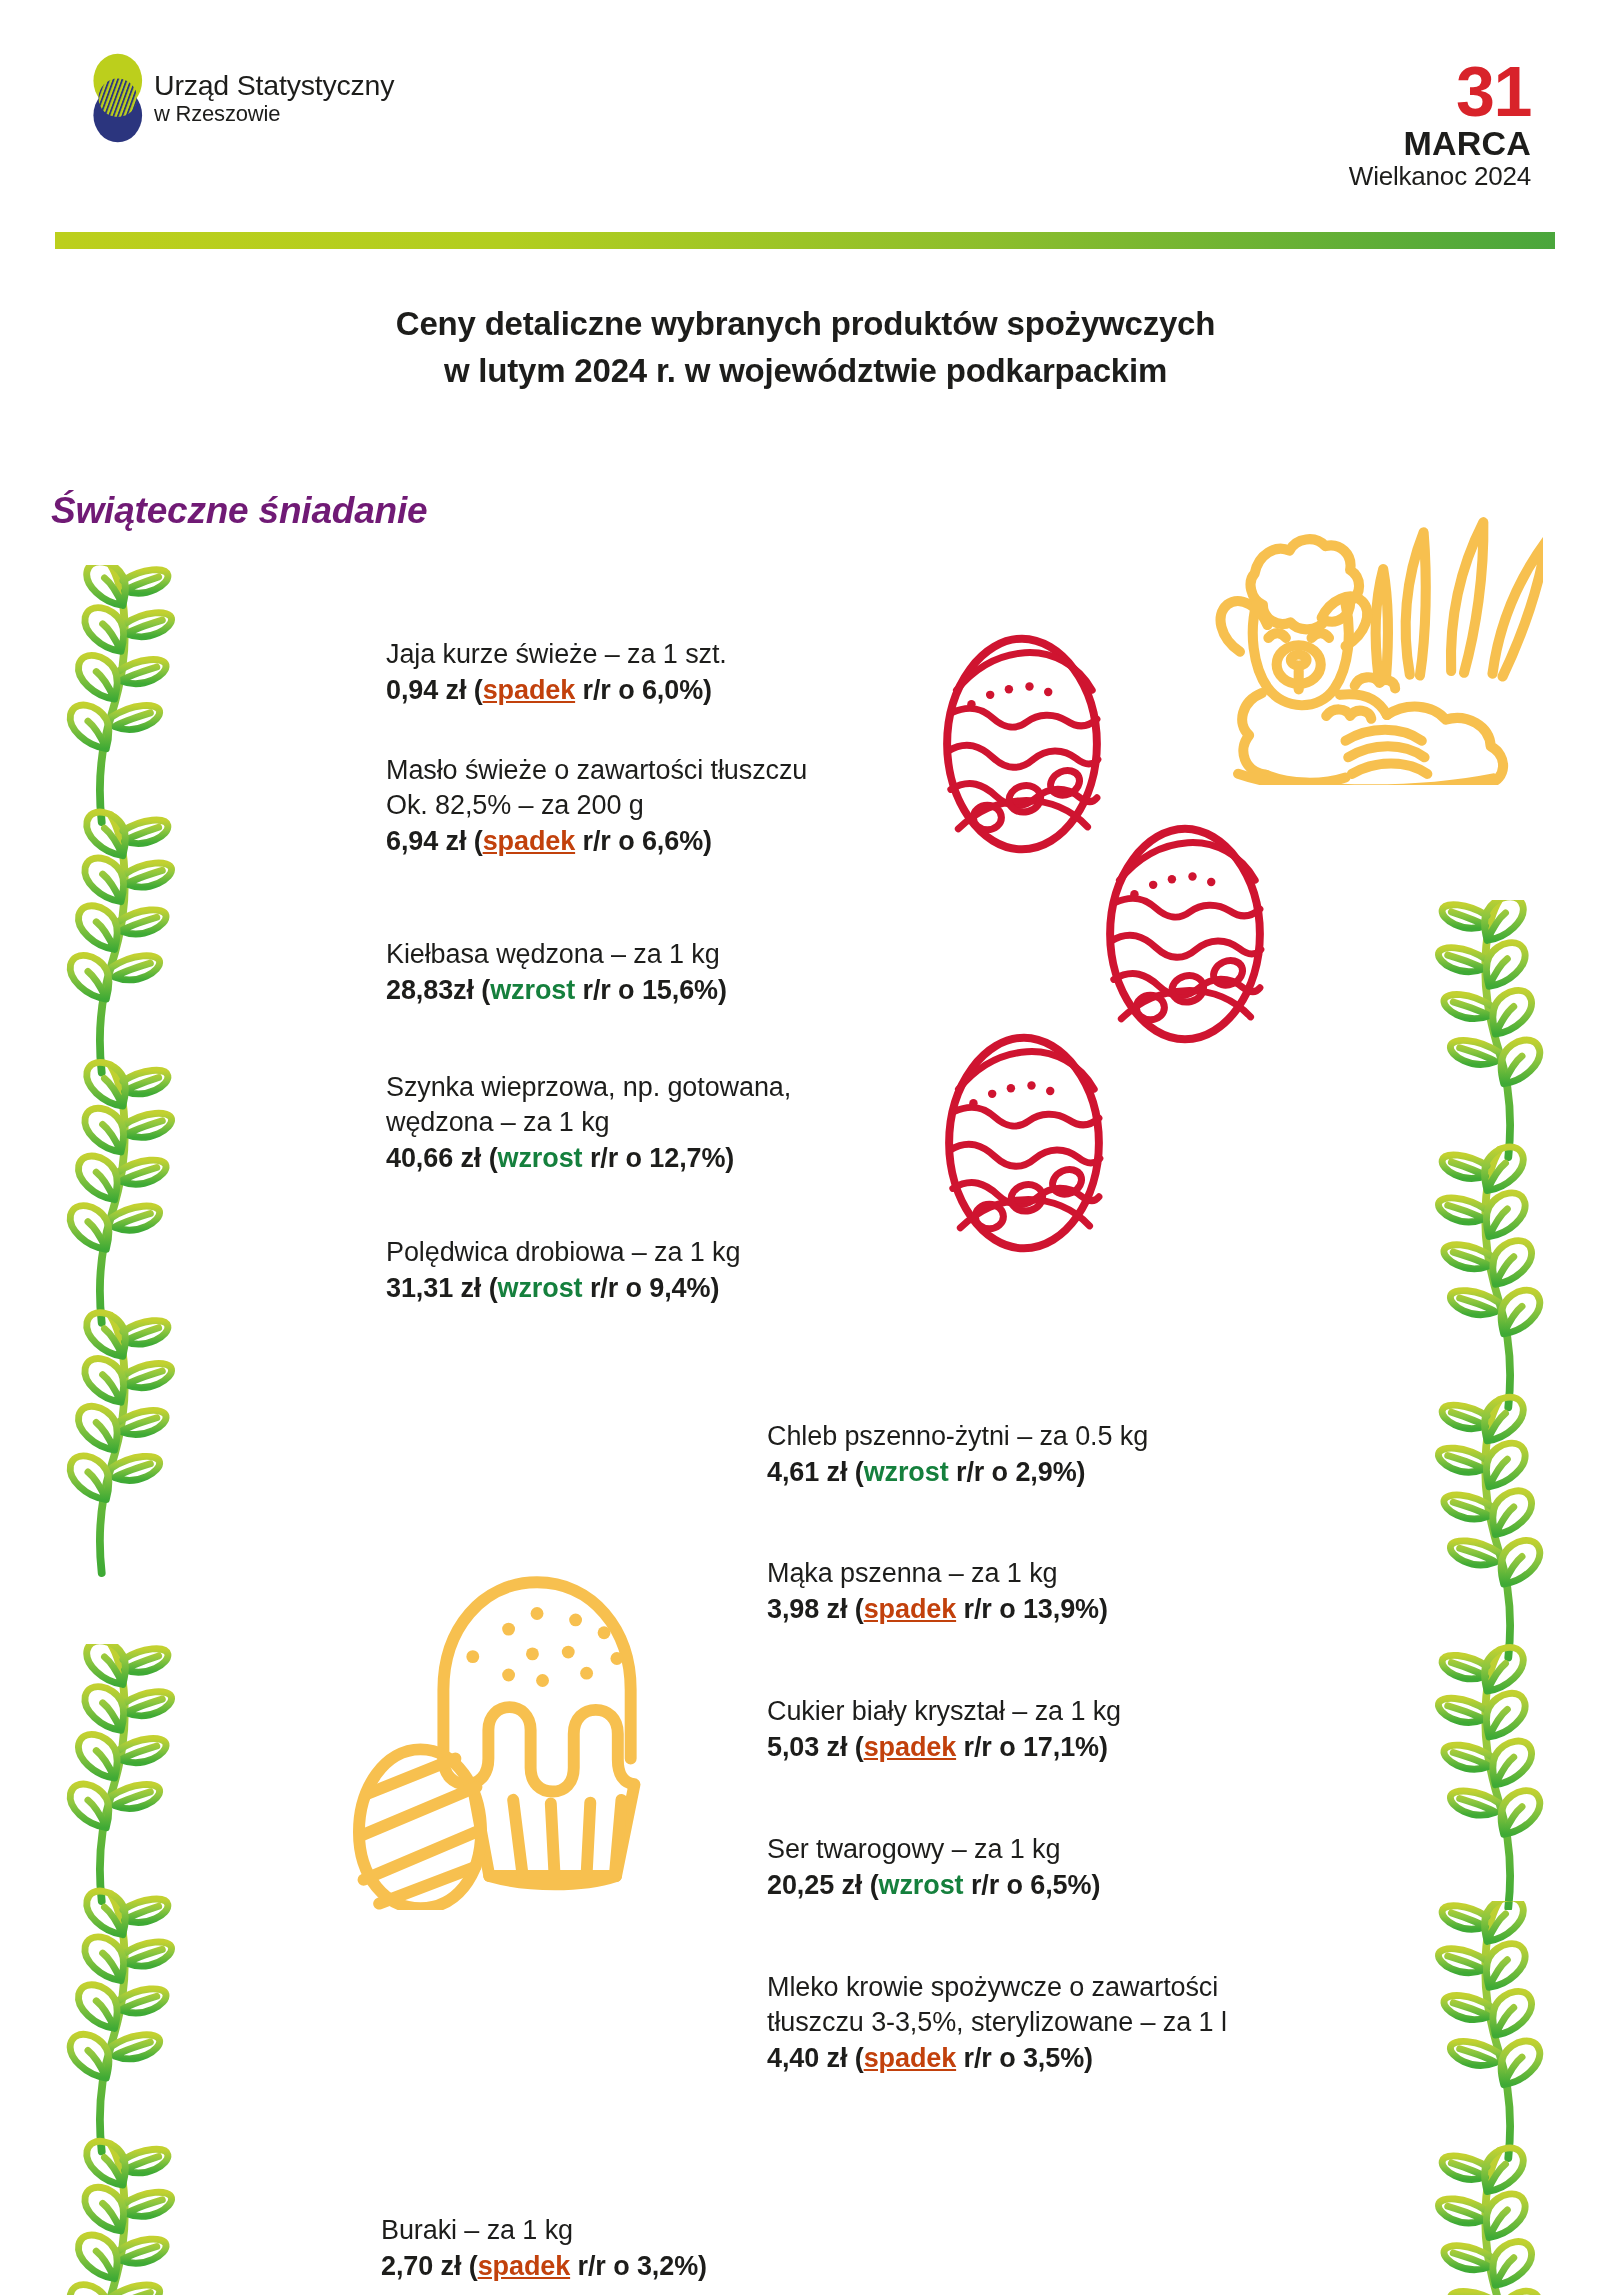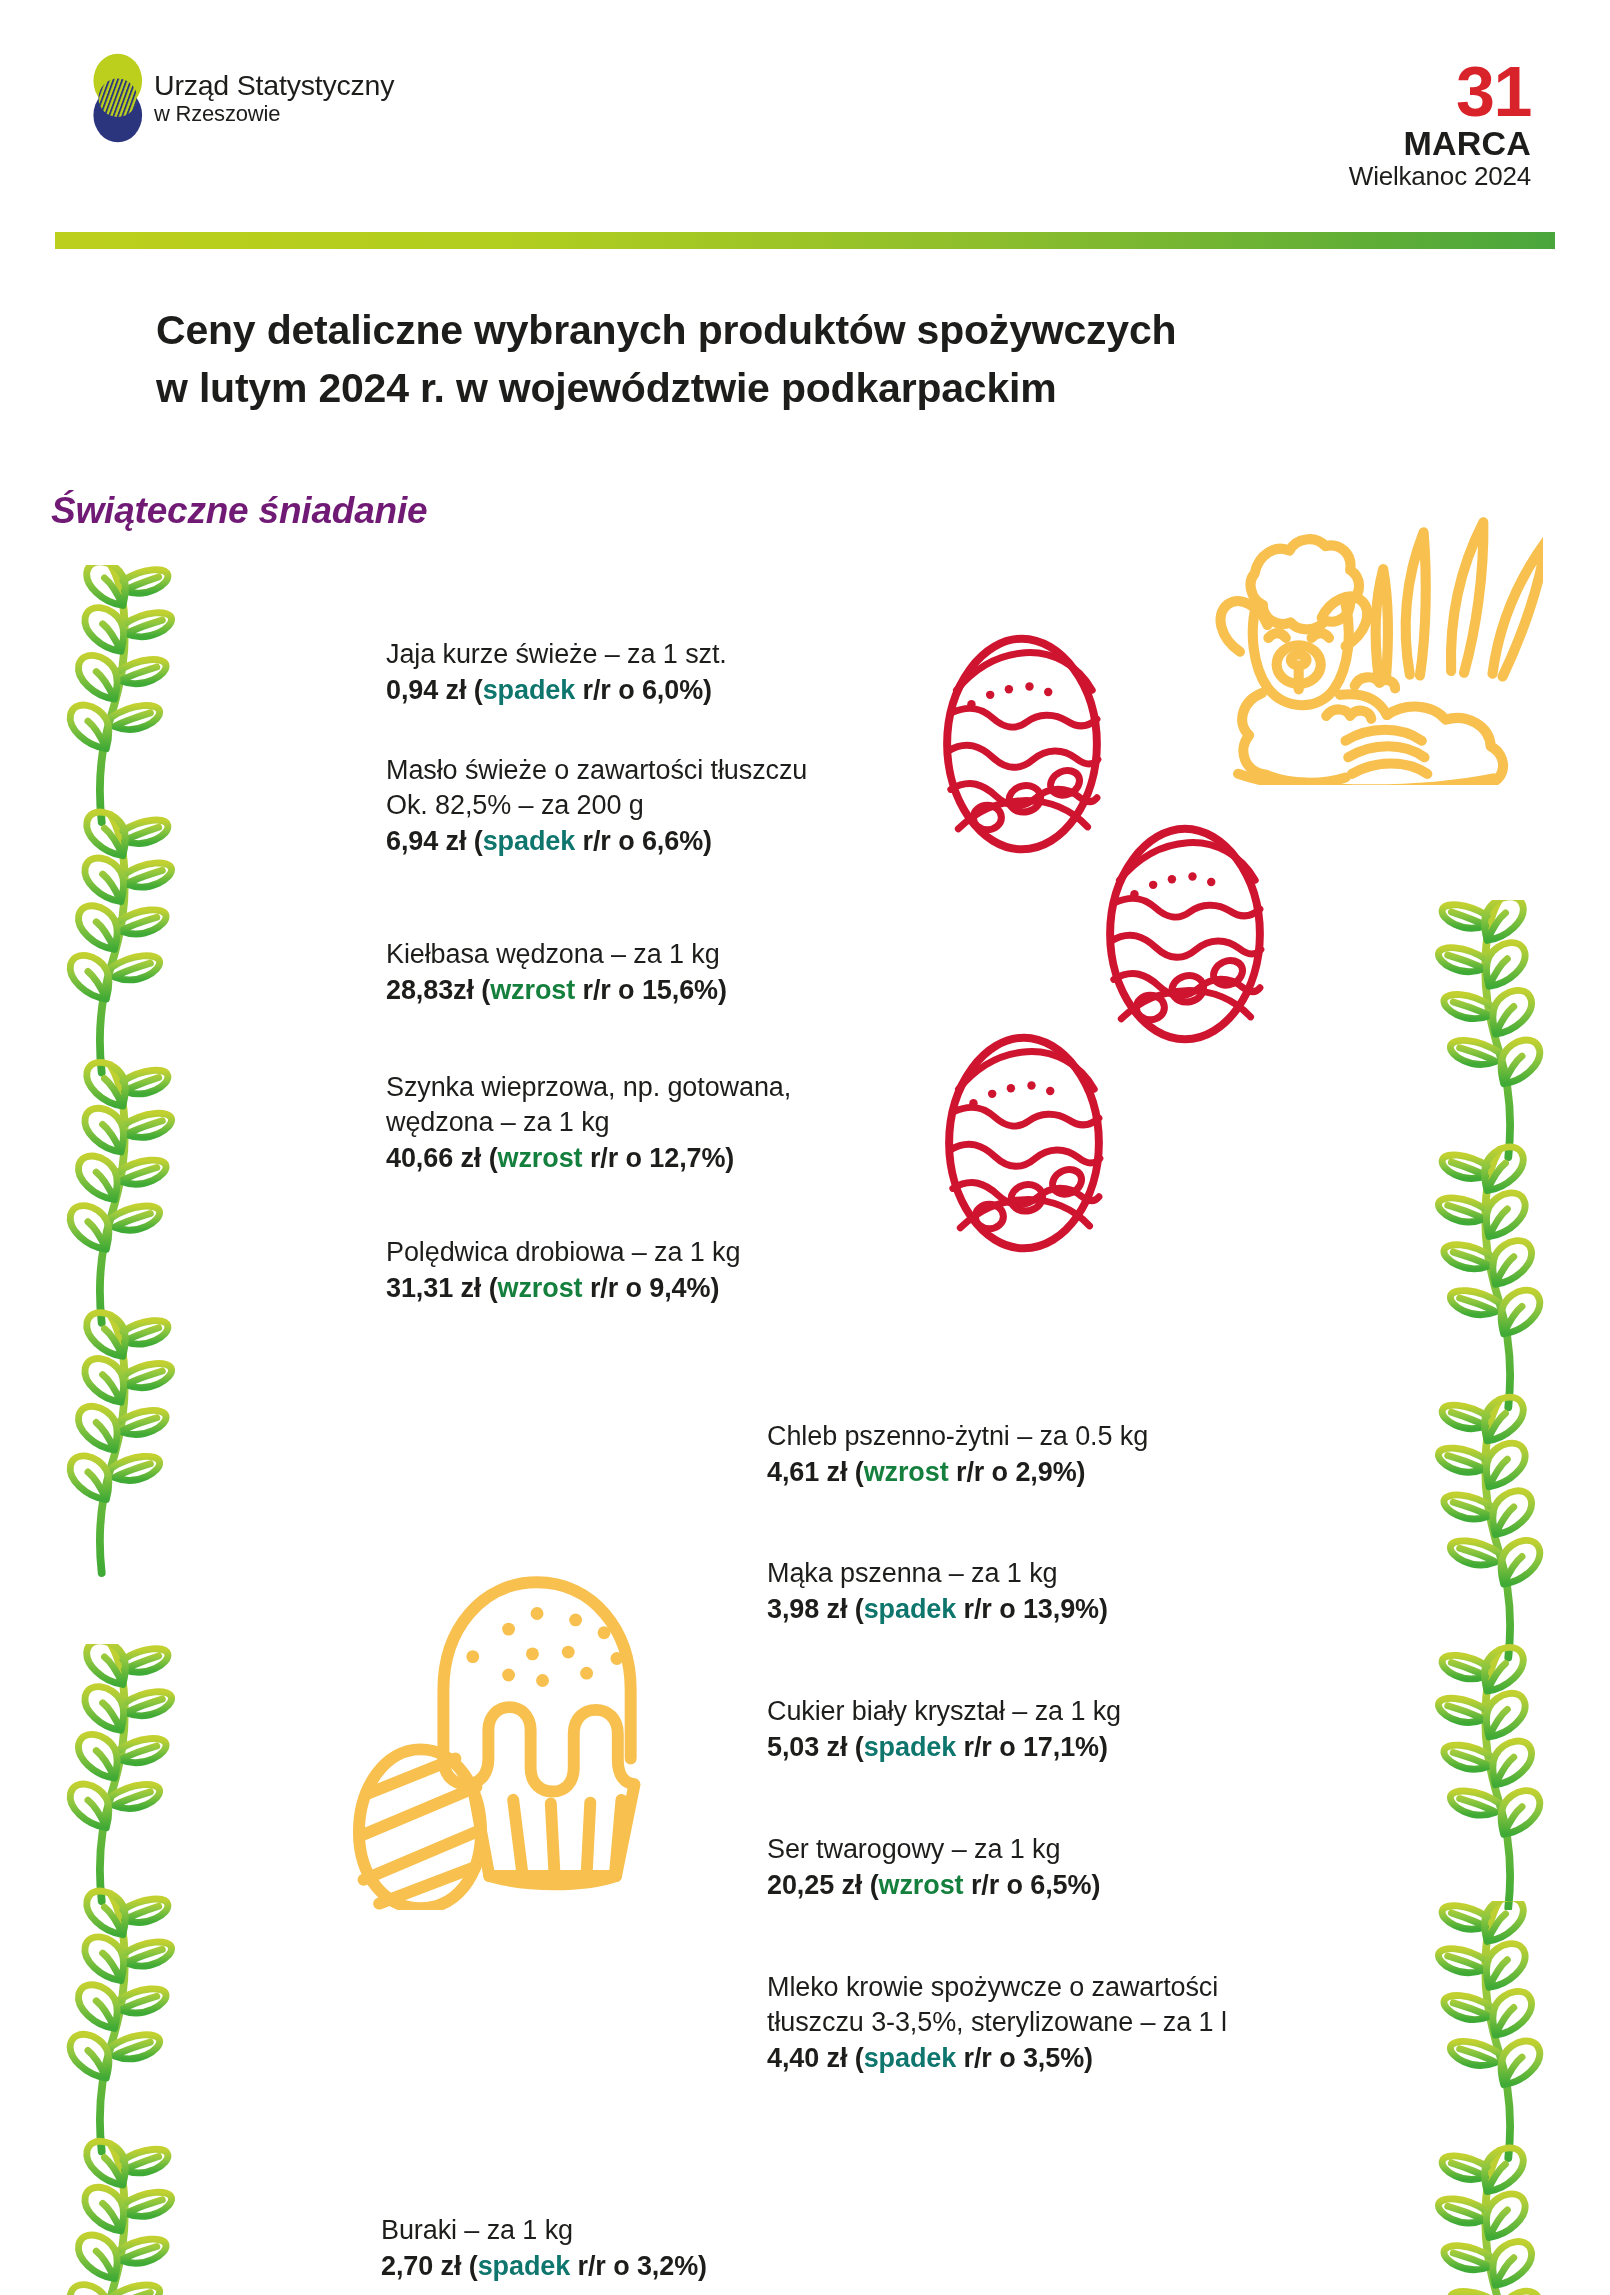--- a/index.html
+++ b/index.html
@@ -26,41 +26,41 @@
   #date-event{font-size:26px;color:#1d1d1b;line-height:1.14;letter-spacing:-0.2px;}
 
   #header-rule{
     position:absolute;left:55px;top:232px;width:1500px;height:17.4px;
     background:linear-gradient(90deg,#bccf1c 0%,#b2ce1f 30%,#8dbe2c 62%,#4aa63c 100%);
   }
 
   
   #main-title{
     position:absolute;left:156px;top:301px;width:1299px;
-    font-size:41px;font-weight:bold;color:#1d1d1b;
+    text-align:center;font-size:33px;font-weight:bold;color:#1d1d1b;
     line-height:1.42;letter-spacing:-0.2px;
   }
 
   #section-heading{
     position:absolute;left:51px;top:490px;
     font-size:37px;font-weight:bold;font-style:italic;color:#701a75;
     letter-spacing:-0.2px;
   }
 
   
   .entry{position:absolute;}
   .entry .name{
     font-size:27px;color:#1d1d1b;line-height:1.30;font-weight:normal;
     letter-spacing:-0.1px;white-space:pre-line;
   }
   .entry .price{
     font-size:27px;color:#1d1d1b;line-height:1.30;font-weight:bold;
     letter-spacing:-0.1px;margin-top:0.9px;
   }
-  .price .down{color:#0f766e;}
+  .price .down{color:#c2410c;text-decoration:underline;}
   .price .up{color:#15803d;}
 
   
   .art{position:absolute;pointer-events:none;}
   .art svg{display:block;}
 </style>
 </head>
 <body>
 
 <svg width="0" height="0" style="position:absolute" aria-hidden="true">

